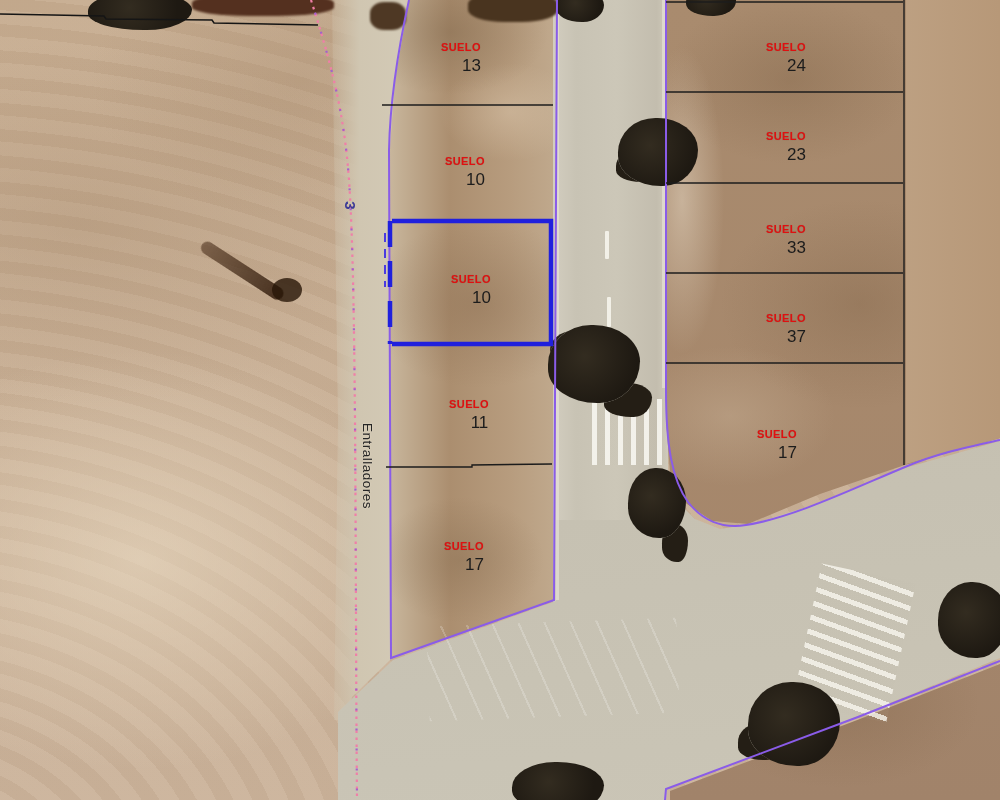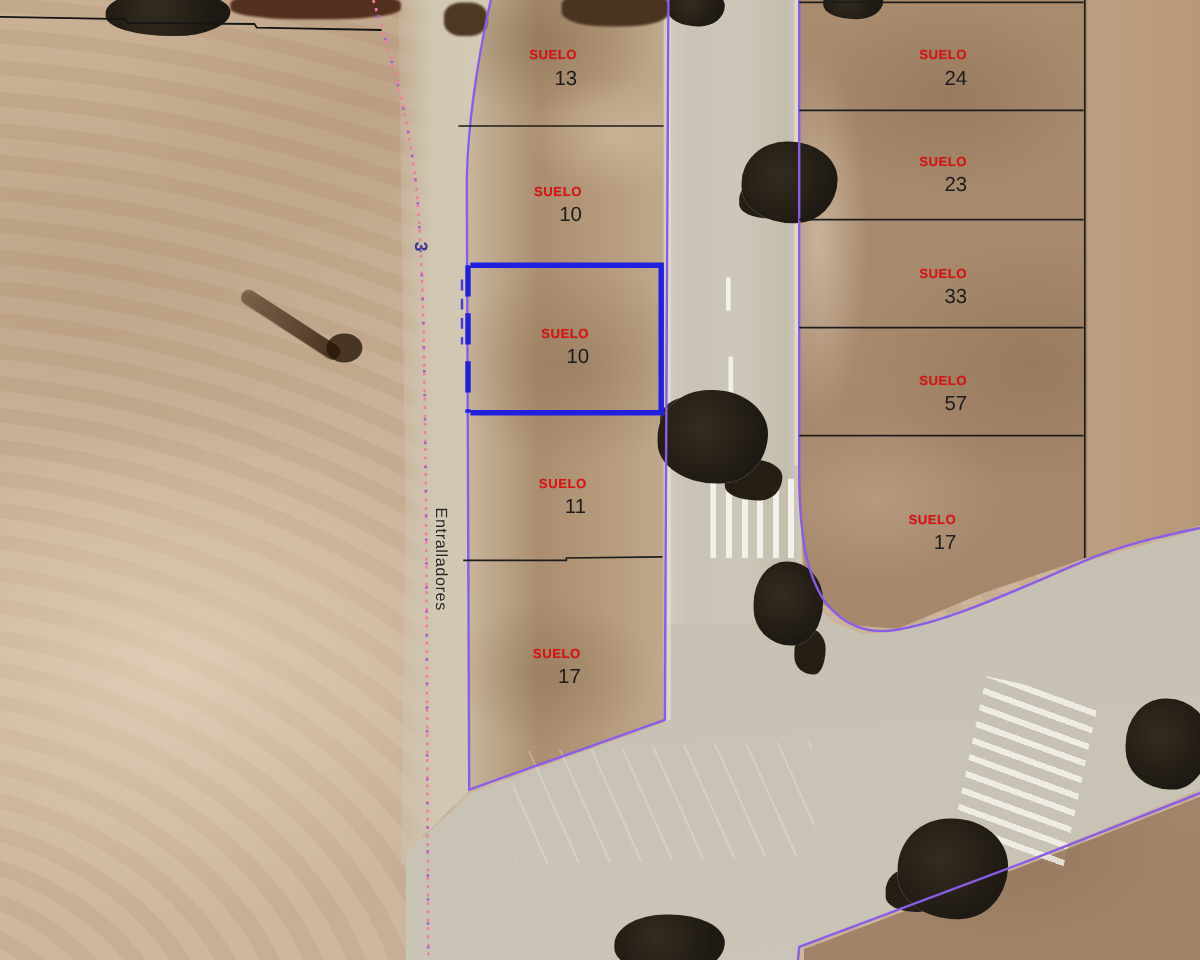--- a/index.html
+++ b/index.html
@@ -166,21 +166,21 @@
   <div class="abs plabel" style="left:786px;top:147px">
     <span class="ptag">SUELO</span>
     <span class="pnum">23</span>
   </div>
   <div class="abs plabel" style="left:786px;top:240px">
     <span class="ptag">SUELO</span>
     <span class="pnum">33</span>
   </div>
   <div class="abs plabel" style="left:786px;top:329px">
     <span class="ptag">SUELO</span>
-    <span class="pnum">57</span>
+    <span class="pnum">37</span>
   </div>
   <div class="abs plabel" style="left:777px;top:445px">
     <span class="ptag">SUELO</span>
     <span class="pnum">17</span>
   </div>
 
   <div class="abs street-name">Entralladores</div>
   <div class="abs road-number">3</div>
 
 </div>

